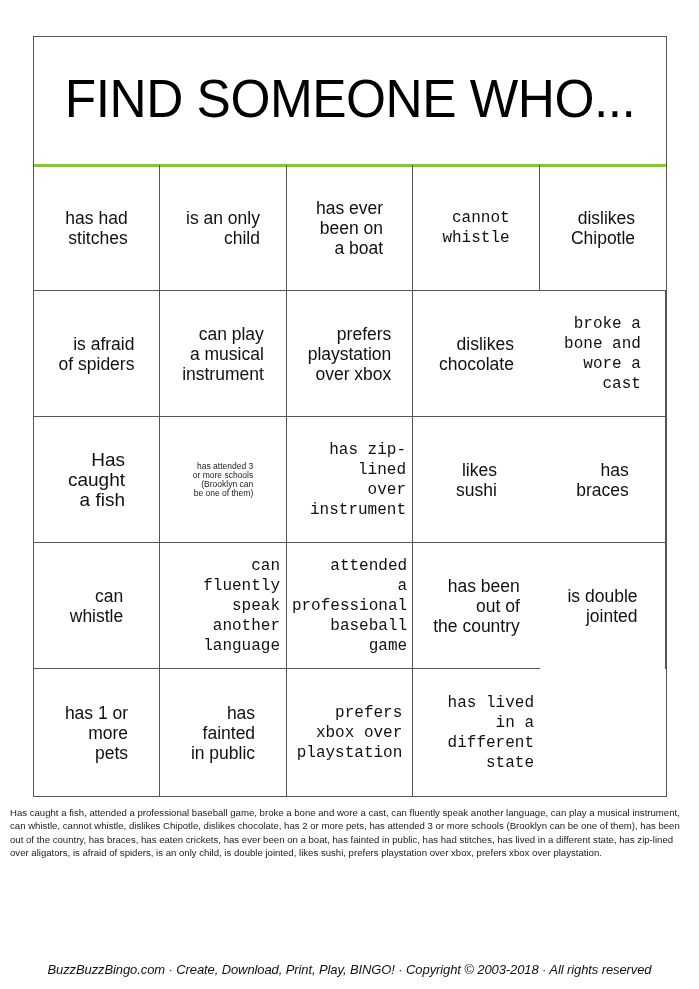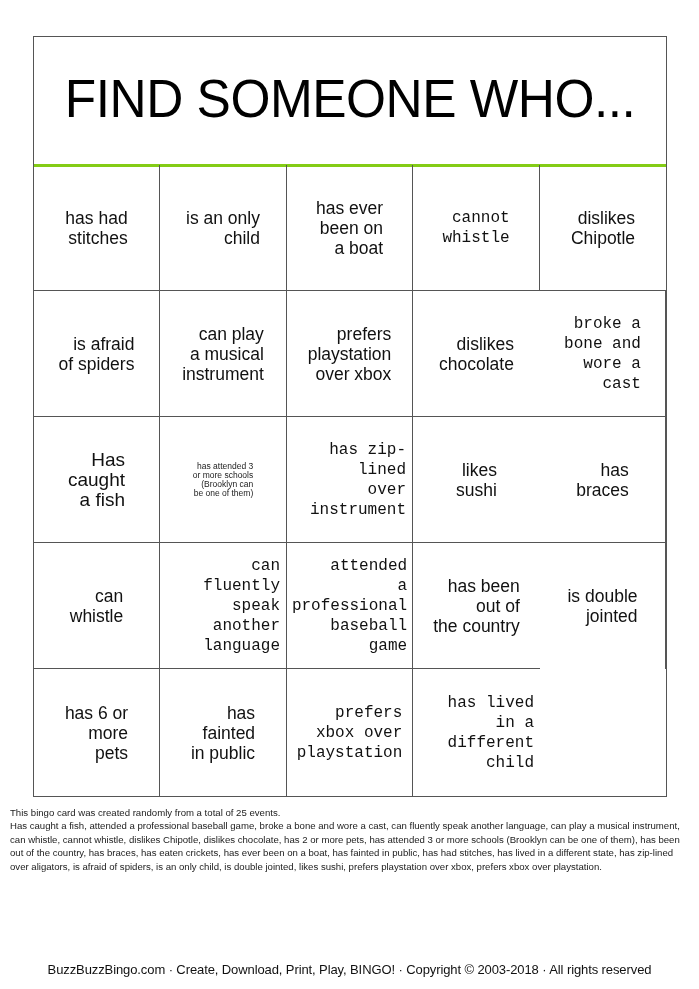--- a/index.html
+++ b/index.html
@@ -86,20 +86,21 @@
     }
     .footer {
       position: absolute;
       left: 0;
       top: 962px;
       width: 699px;
       text-align: center;
       font-size: 13px;
       color: #111111;
       letter-spacing: -0.1px;
+      font-style: italic;
     }
   </style>
 </head>
 <body>
 
 <div class="card">
   <div class="header">
     <div class="title">FIND SOMEONE WHO...</div>
   </div>
   <div class="grid" id="bingo-grid">
@@ -150,33 +151,32 @@
 language</div>
       <div class="cell small">attended
 a professional
 baseball
 game</div>
       <div class="cell col-last">has been
 out of
 the country</div>
       <div class="cell row-last">is double
 jointed</div>
-      <div class="cell row-last">has 6 or
+      <div class="cell row-last">has 1 or
 more
 pets</div>
       <div class="cell row-last">has
 fainted
 in public</div>
       <div class="cell small row-last">prefers
 xbox over
 playstation</div>
       <div class="cell small col-last row-last">has lived
 in a different
-child</div>
+state</div>
     </div>
 </div>
 
 <div class="description">
-  <p>This bingo card was created randomly from a total of 25 events.</p>
   <p>Has caught a fish, attended a professional baseball game, broke a bone and wore a cast, can fluently speak another language, can play a musical instrument, can whistle, cannot whistle, dislikes Chipotle, dislikes chocolate, has 2 or more pets, has attended 3 or more schools (Brooklyn can be one of them), has been out of the country, has braces, has eaten crickets, has ever been on a boat, has fainted in public, has had stitches, has lived in a different state, has zip-lined over aligators, is afraid of spiders, is an only child, is double jointed, likes sushi, prefers playstation over xbox, prefers xbox over playstation.</p>
 </div>
 
 <div class="footer">BuzzBuzzBingo.com · Create, Download, Print, Play, BINGO! · Copyright © 2003-2018 · All rights reserved</div>
 
 </body></html>

